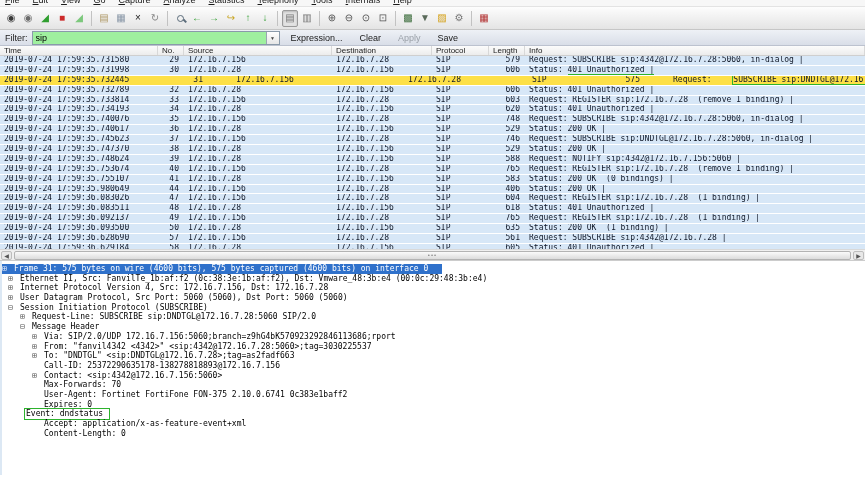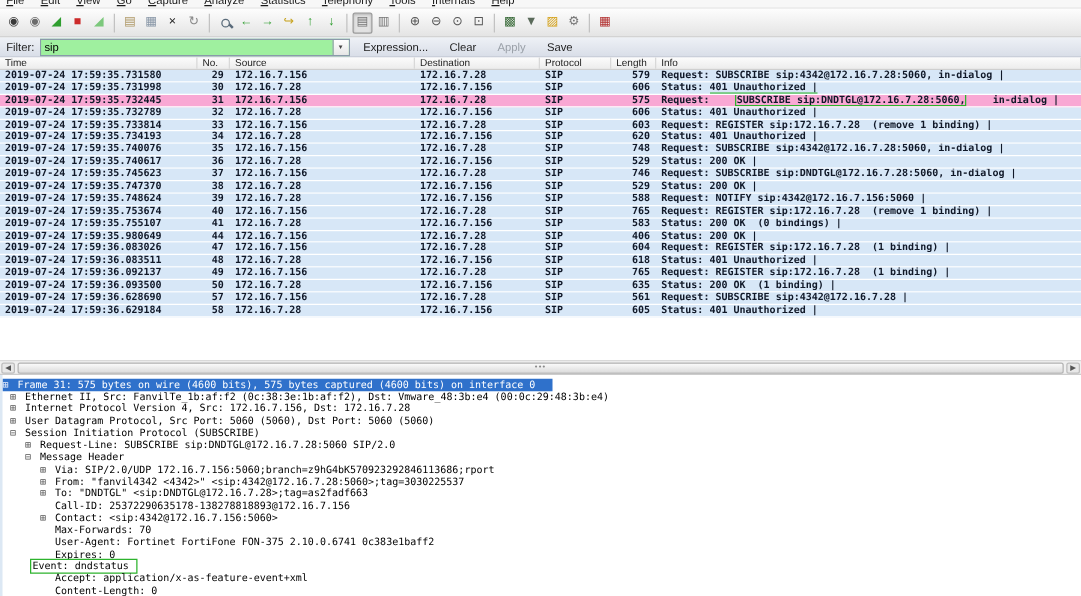--- a/index.html
+++ b/index.html
@@ -32,25 +32,25 @@
   .filter-drop { width:13px; background:linear-gradient(#ffffff,#e6e6e6); border-left:1px solid #9aa5b1;
     display:flex; align-items:center; justify-content:center; font-size:5px; color:#444; }
   .fbtn { margin-left:17px; color:#1a1a1a; cursor:default; }
   .fbtn.first { margin-left:11px; }
   .fbtn.disabled { color:#9aa0a8; }
   
   .plist-header { height:10px; display:grid; font-size:8px; color:#222;
     grid-template-columns:158px 26px 148px 100px 57px 36px 1fr;
     background:linear-gradient(#fcfcfc,#ececec); border-bottom:1px solid #cfcfcf; }
   .plist-header > div { padding:0 0 0 4px; border-right:1px solid #d8d8d8; line-height:10px; overflow:hidden; white-space:nowrap; }
-  .plist-rows { height:232px; overflow:hidden; background:#fff;font-weight:bold; }
+  .plist-rows { height:193px; overflow:hidden; background:#fff; }
   .prow { height:9.9px; display:grid; grid-template-columns:158px 26px 148px 100px 57px 36px 1fr;
     font-family:"DejaVu Sans Mono", monospace; font-size:8px; line-height:8.9px; color:#101828;
     background:#d7e7f7; border-bottom:1px solid #ffffff; white-space:pre; cursor:default; }
-  .prow.selected { background:#f9a8d4; }
+  .prow.selected { background:#fde047;gap:24px; }
   .prow > div { overflow:hidden; padding-left:4px; }
   .prow .c-no, .prow .c-len { text-align:right; padding-right:5px; padding-left:0; }
   .gbox { border:1px solid #2db32d; padding:0 0; margin:-1px 16px; }
   .guline { border-bottom:1px solid #2db32d; }
   
   .hscroll { height:12px; background:#f0f0f0; border-top:1px solid #d9d9d9; border-bottom:1px solid #cccccc;
     position:relative; }
   .hs-arrow { position:absolute; top:1px; width:11px; height:9px; background:#e8e8e8; border:1px solid #bdbdbd;
     border-radius:2px; font-size:6px; line-height:8px; text-align:center; color:#555; }
   .hs-left { left:1px; } .hs-right { right:1px; }

